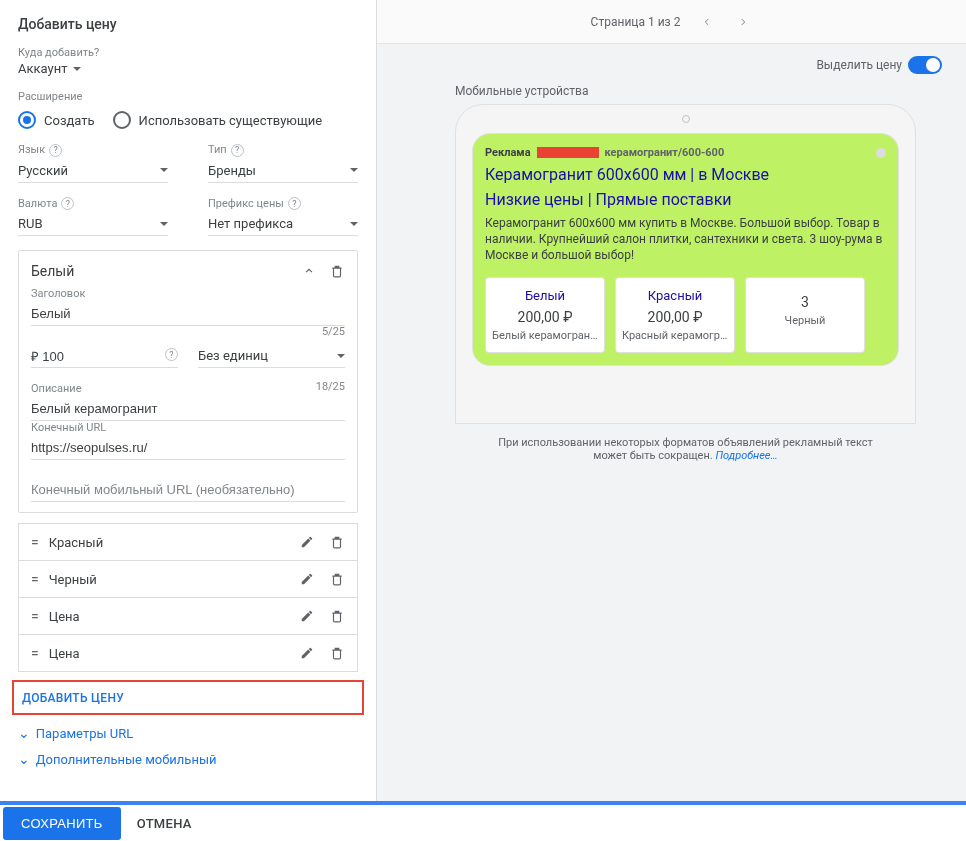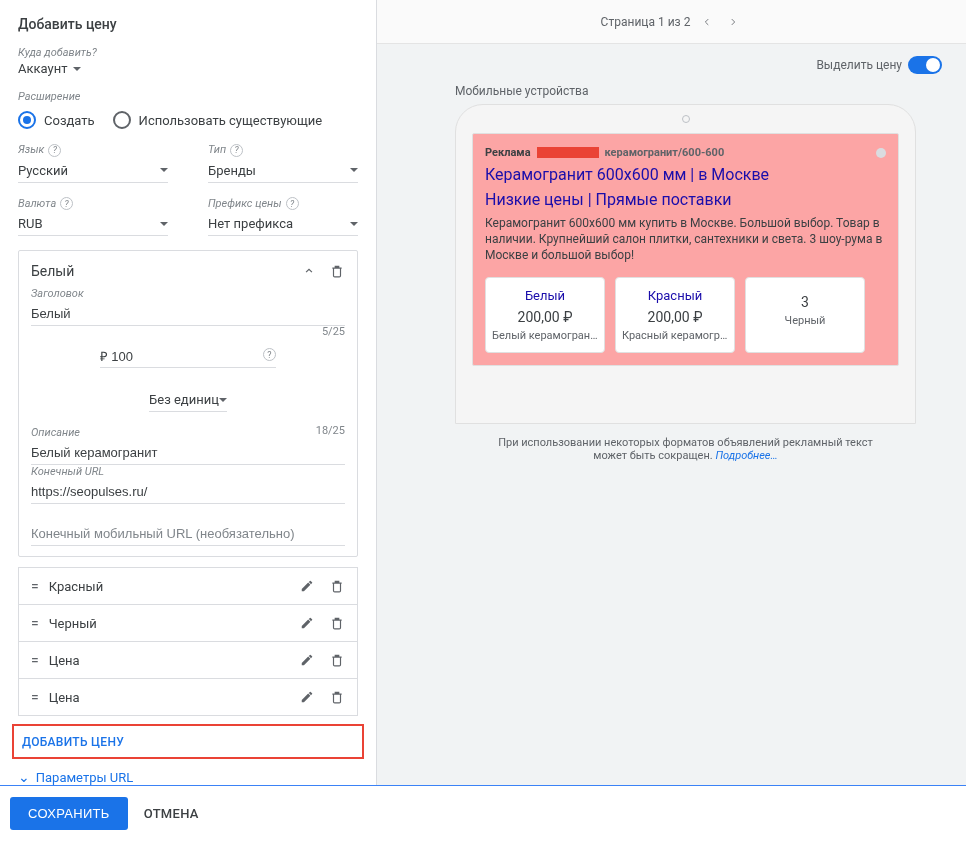--- a/index.html
+++ b/index.html
@@ -31,21 +31,20 @@
 .title {
   font-size: 14px;
   font-weight: 500;
   color: #3c4043;
   margin-bottom: 14px;
 }
 .label {
   font-size: 11px;
   color: #80868b;
   margin-bottom: 2px;
-  font-style: italic;
 }
 .help-icon {
   display: inline-flex;
   width: 13px; height: 13px;
   border: 1px solid #bdc1c6;
   border-radius: 50%;
   font-size: 9px;
   align-items: center;
   justify-content: center;
   color: #80868b;
@@ -135,21 +134,21 @@
   color: #3c4043;
   background: transparent;
 }
 .text-input::placeholder { color: #80868b; }
 .counter {
   position: absolute;
   right: 0; top: -2px;
   font-size: 11px;
   color: #80868b;
 }
-.price-row { display: flex; gap: 20px; align-items: center; flex-direction: column; }
+.price-row { display: flex; gap: 20px; align-items: flex-start; }
 .price-col { position: relative; flex: 1; }
 .list-row {
   border: 1px solid #dadce0;
   border-top: none;
   display: flex;
   align-items: center;
   padding: 8px 10px 8px 12px;
   gap: 10px;
 }
 .list-row:first-of-type { border-top: 1px solid #dadce0; }
@@ -177,21 +176,21 @@
   cursor: pointer;
   margin: 10px 0;
 }
 .chev { font-size: 14px; }
 
 .pager-bar {
   height: 44px;
   display: flex;
   align-items: center;
   justify-content: center;
-  gap: 8px;
+  gap: 18px;
   font-size: 12px;
   color: #5f6368;
   background: #fafafa;
   border-bottom: 1px solid #e4e4e4;
 }
 .nav-arrow { color: #5f6368; cursor: pointer; padding: 4px; }
 .toggle-bar {
   display: flex;
   justify-content: flex-end;
   align-items: center;
@@ -234,23 +233,23 @@
   overflow: hidden;
   position: relative;
 }
 .phone-cam {
   width: 8px; height: 8px;
   border: 1px solid #bdc1c6;
   border-radius: 50%;
   margin: 0 auto 10px;
 }
 .ad-card {
-  background: #fca5a5;
+  background: #bef264;
   border: 1px solid #e0e0e0;
-  border-radius: 2px;
+  border-radius: 18px;
   padding: 12px;
 }
 .ad-header { font-size: 11px; font-weight: 700; color: #3c4043; display: flex; align-items: center; gap: 6px; }
 .ad-dot { width: 10px; height: 10px; background: #dadce0; border-radius: 50%; margin-left: auto; }
 .url-redact { display: inline-block; width: 62px; height: 11px; background: #ea4335; vertical-align: middle; }
 .url-text { color: #5f6368; font-size: 11px; }
 .ad-title { color: #1a0dab; font-size: 16px; margin: 6px 0 4px; line-height: 1.3; }
 .ad-desc { font-size: 12px; color: #3c4043; line-height: 1.35; }
 .price-cards { display: flex; gap: 10px; margin-top: 14px; overflow: hidden; }
 .price-card {
@@ -263,26 +262,26 @@
   text-align: center;
 }
 .pc-title { font-size: 13px; color: #1a0dab; margin-bottom: 6px; }
 .pc-price { font-size: 14px; color: #3c4043; margin-bottom: 4px; }
 .pc-desc { font-size: 11px; color: #5f6368; white-space: nowrap; overflow: hidden; text-overflow: ellipsis; }
 .note { font-size: 11px; color: #5f6368; text-align: center; padding: 12px 30px 0; }
 .note a { color: #1a73e8; cursor: pointer; font-style: italic; }
 .footer-bar {
   position: absolute;
   left: 0; right: 0; bottom: 0;
-  height: 56px;
-  border-top: 1px solid #3b82f6;
+  height: 40px;
+  border-top: 4px solid #3b82f6;
   background: #fff;
   display: flex;
   align-items: center;
-  padding: 0 10px;
+  padding: 0 3px;
   gap: 16px;
 }
 .btn-primary {
   background: #1a73e8;
   color: #fff;
   font-size: 13px;
   font-weight: 500;
   border: none;
   padding: 9px 18px;
   border-radius: 3px;

